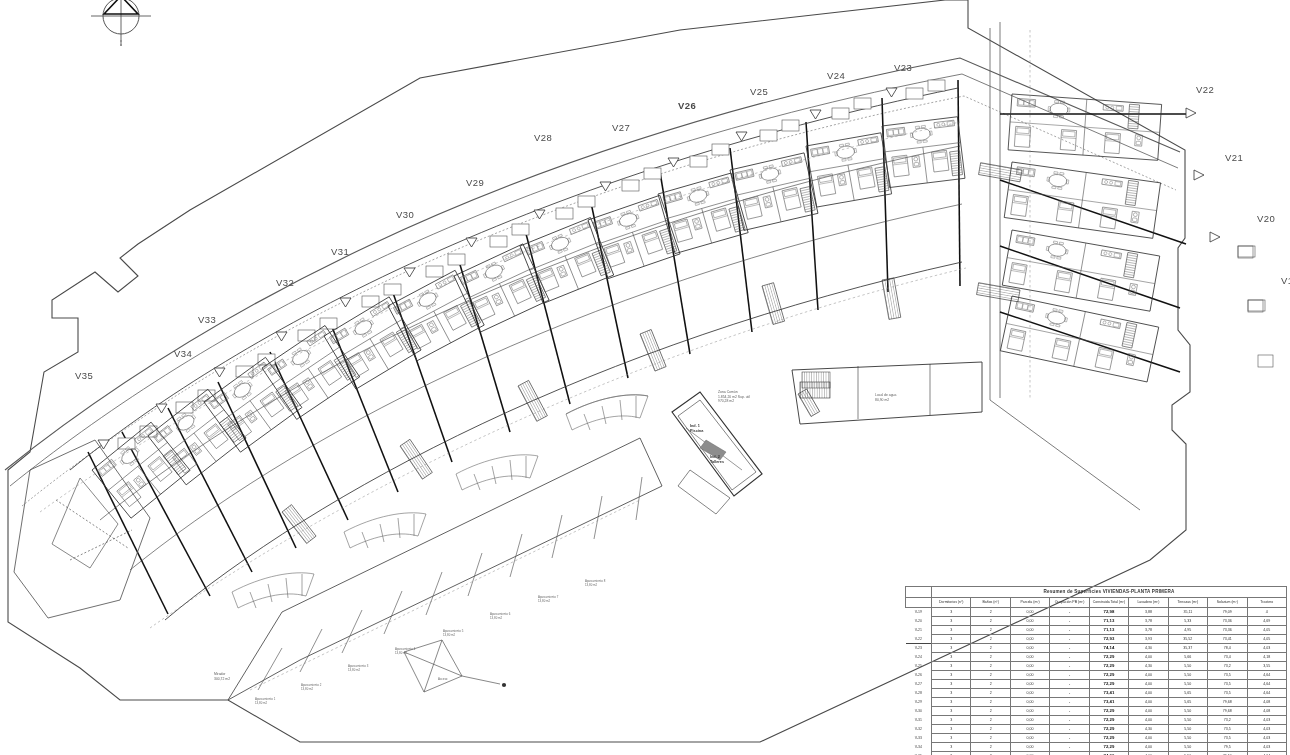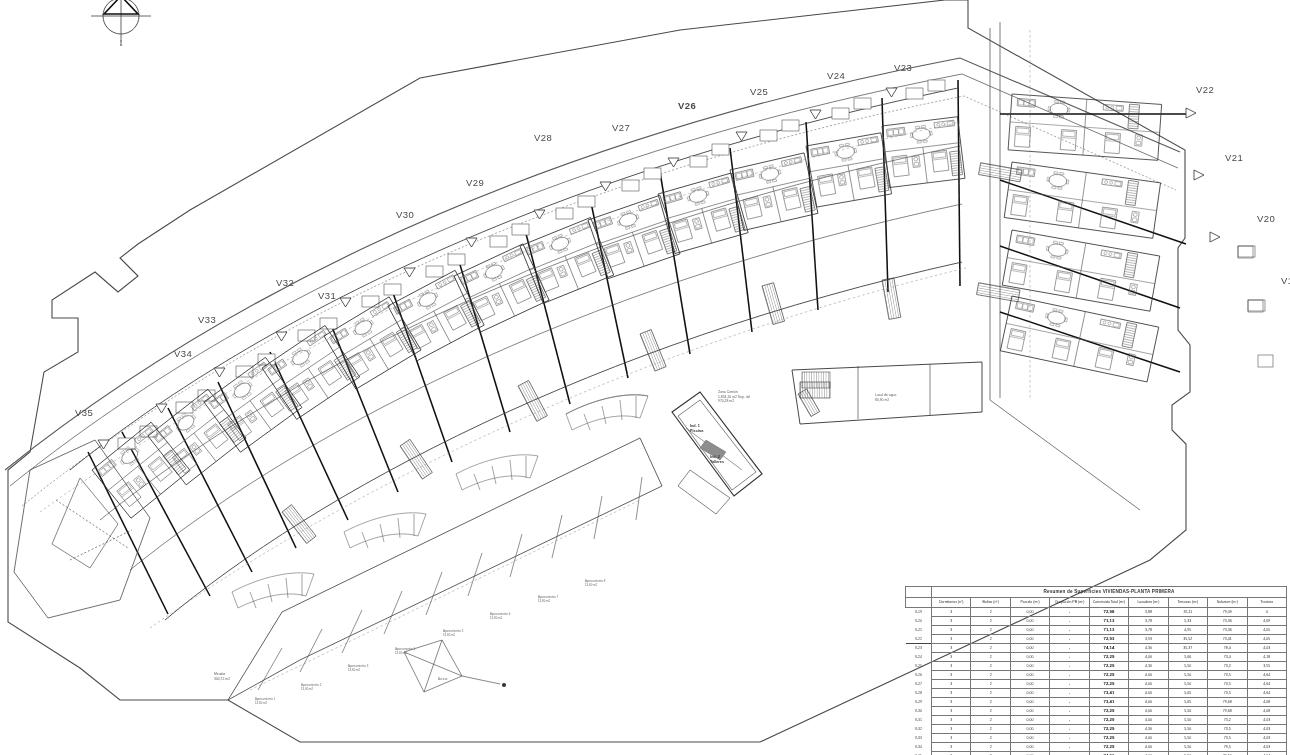--- a/index.html
+++ b/index.html
@@ -582,25 +582,25 @@
     <svg width="66" height="52" viewBox="0 0 66 52">
       <circle cx="33" cy="16" r="18" fill="none" stroke="#555" stroke-width="1"></circle>
       <line x1="33" y1="-10" x2="33" y2="46" stroke="#555" stroke-width=".9"></line>
       <line x1="3" y1="16" x2="63" y2="16" stroke="#555" stroke-width=".9"></line>
       <path d="M 16 14 L 33 -4 L 50 14 Z" fill="none" stroke="#111" stroke-width="1.6"></path>
       <line x1="33" y1="40" x2="33" y2="48" stroke="#555" stroke-width=".6" stroke-dasharray="2 2"></line>
     </svg>
   </div>
 
   <div id="plot-labels">
-      <div class="plot-label" style="left: 75px; top: 407px;">V35</div>
+      <div class="plot-label" style="left: 75px; top: 370px;">V35</div>
       <div class="plot-label" style="left: 136px; top: 348px; margin-left: 38px;">V34</div>
       <div class="plot-label" style="left: 198px; top: 314px;">V33</div>
       <div class="plot-label" style="left: 260px; top: 277px; margin-left: 16px;">V32</div>
-      <div class="plot-label" style="left: 318px; top: 246px; margin-top: 44px;">V31</div>
+      <div class="plot-label" style="left: 331px; top: 246px;">V31</div>
       <div class="plot-label" style="left: 396px; top: 209px;">V30</div>
       <div class="plot-label" style="left: 466px; top: 177px;">V29</div>
       <div class="plot-label" style="left: 534px; top: 132px;">V28</div>
       <div class="plot-label" style="left: 612px; top: 122px;">V27</div>
       <div class="plot-label" style="left: 678px; top: 100px; font-weight: bold;">V26</div>
       <div class="plot-label" style="left: 750px; top: 86px;">V25</div>
       <div class="plot-label" style="left: 827px; top: 70px;">V24</div>
       <div class="plot-label" style="left: 894px; top: 62px;">V23</div>
       <div class="plot-label" style="left: 1196px; top: 84px;">V22</div>
       <div class="plot-label" style="left: 1225px; top: 152px; text-align: center;">V21</div>

